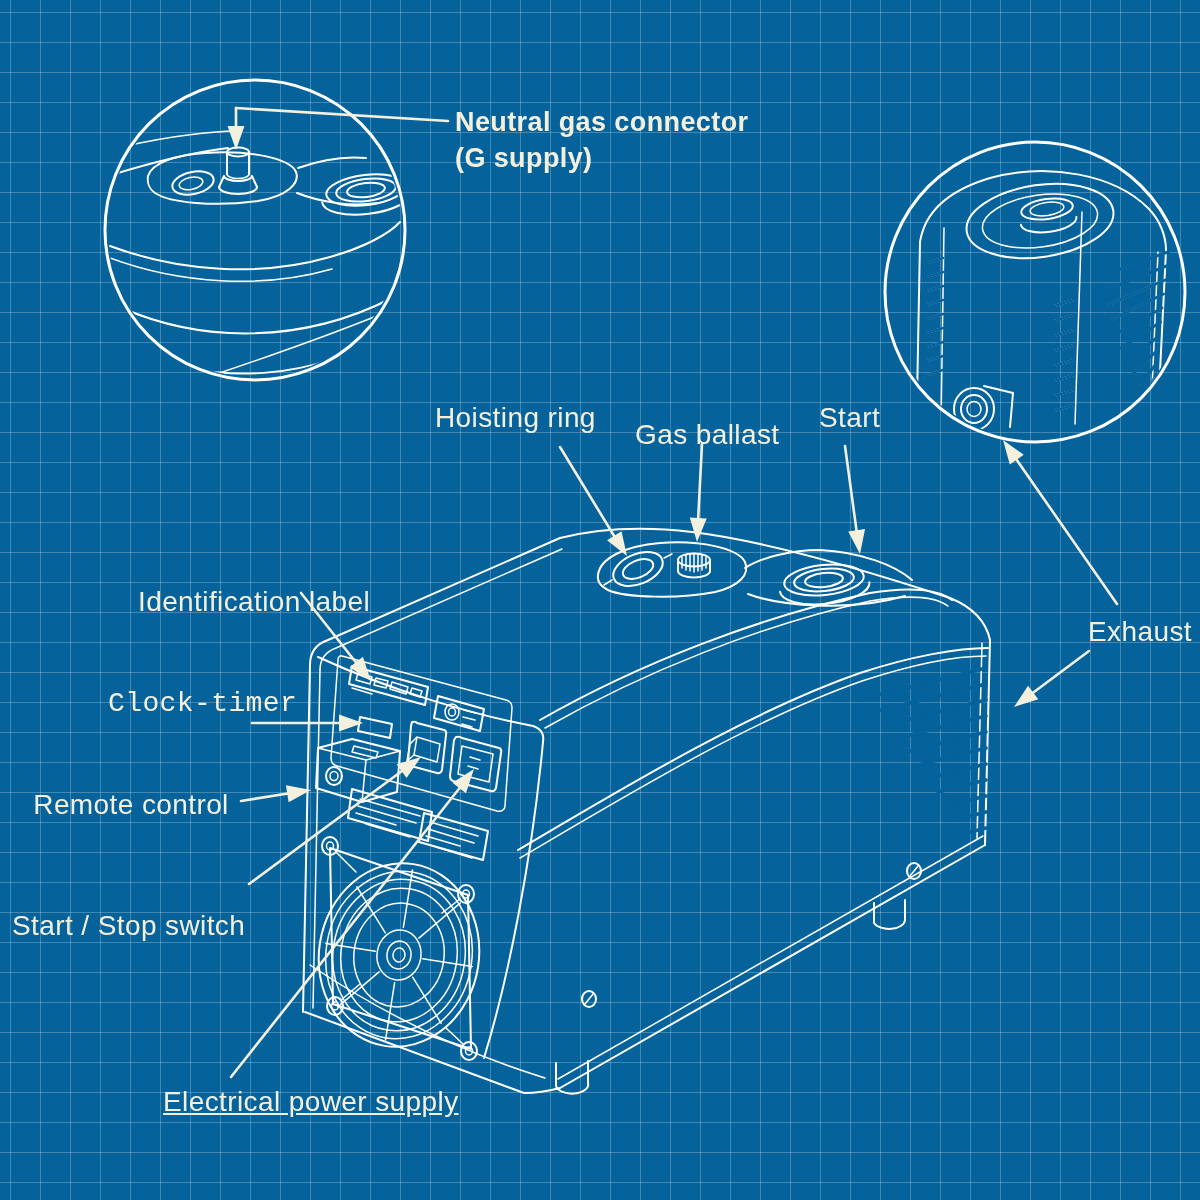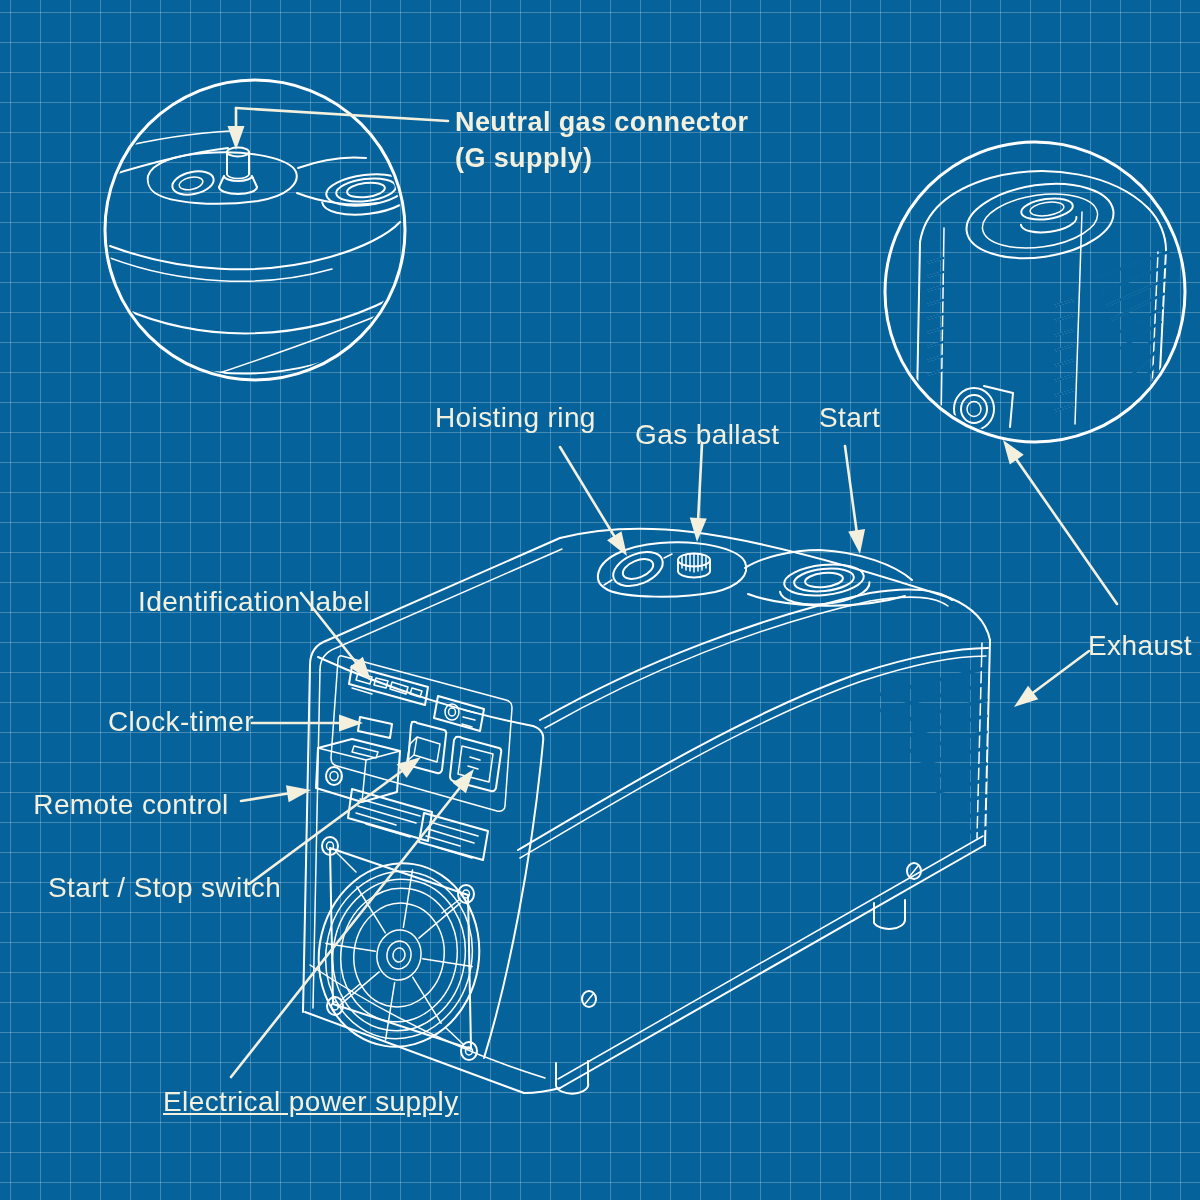--- a/index.html
+++ b/index.html
@@ -374,22 +374,22 @@
   </svg>
 
   <div class="lbl bold" style="left:455px;top:104px;">
     <div>Neutral gas connector</div>
     <div>(G supply)</div>
   </div>
 
   <div class="lbl" style="left:418px;top:399px;margin-left:17px;">Hoisting ring</div>
   <div class="lbl" style="left:635px;top:416px;">Gas ballast</div>
   <div class="lbl" style="left:819px;top:399px;">Start</div>
-  <div class="lbl" style="left:1088px;top:627px;">Exhaust</div>
+  <div class="lbl" style="left:1088px;top:613px;">Exhaust</div>
   <div class="lbl" style="left:104px;top:583px;margin-left:34px;">Identification label</div>
-  <div class="lbl" style="left:108px;top:703px;">Clock-timer</div>
+  <div class="lbl" style="left:108px;top:685px;font-family:Liberation Mono, monospace;">Clock-timer</div>
   <div class="lbl right" style="left:30px;top:786px;width:202px;">
     <div>Remote control</div>
   </div>
-  <div class="lbl" style="left:12px;top:869px;padding-left:36px;">Start / Stop switch</div>
+  <div class="lbl" style="left:12px;top:907px;">Start / Stop switch</div>
   <div class="lbl" style="left:163px;top:1083px;text-decoration:underline;">Electrical power supply</div>
 
 </div>
 
 </body></html>

